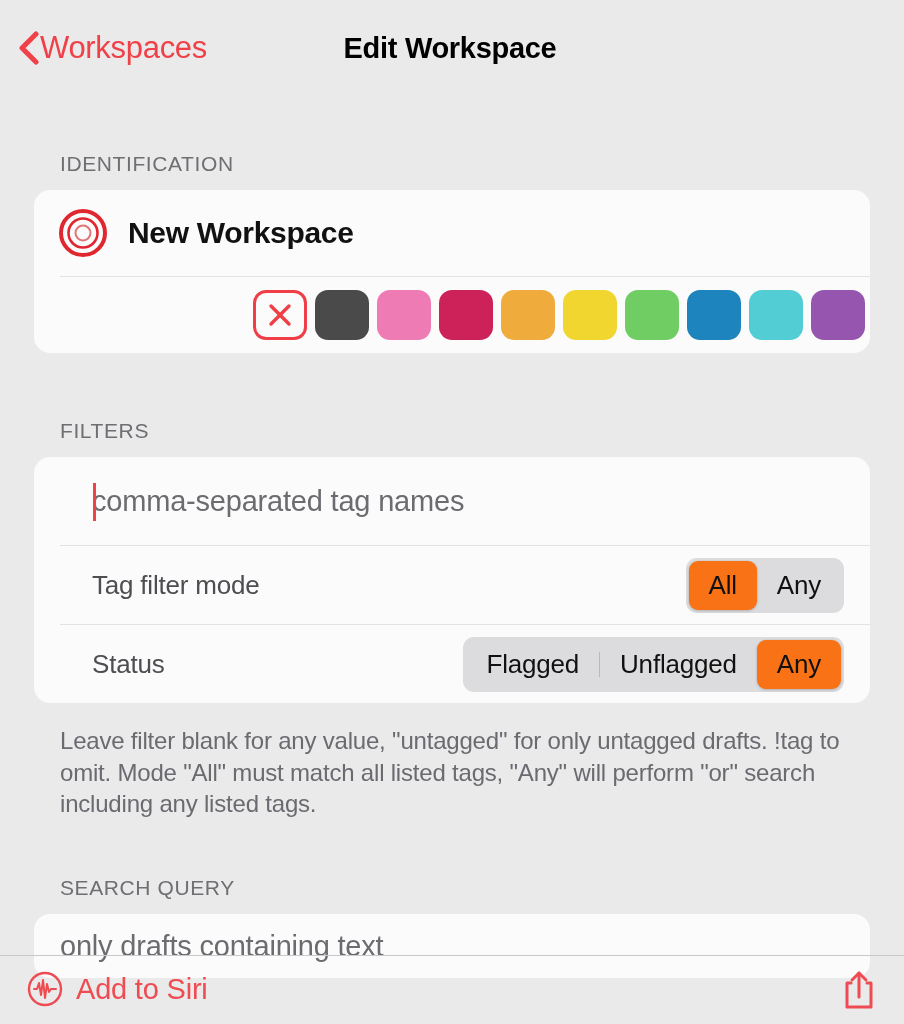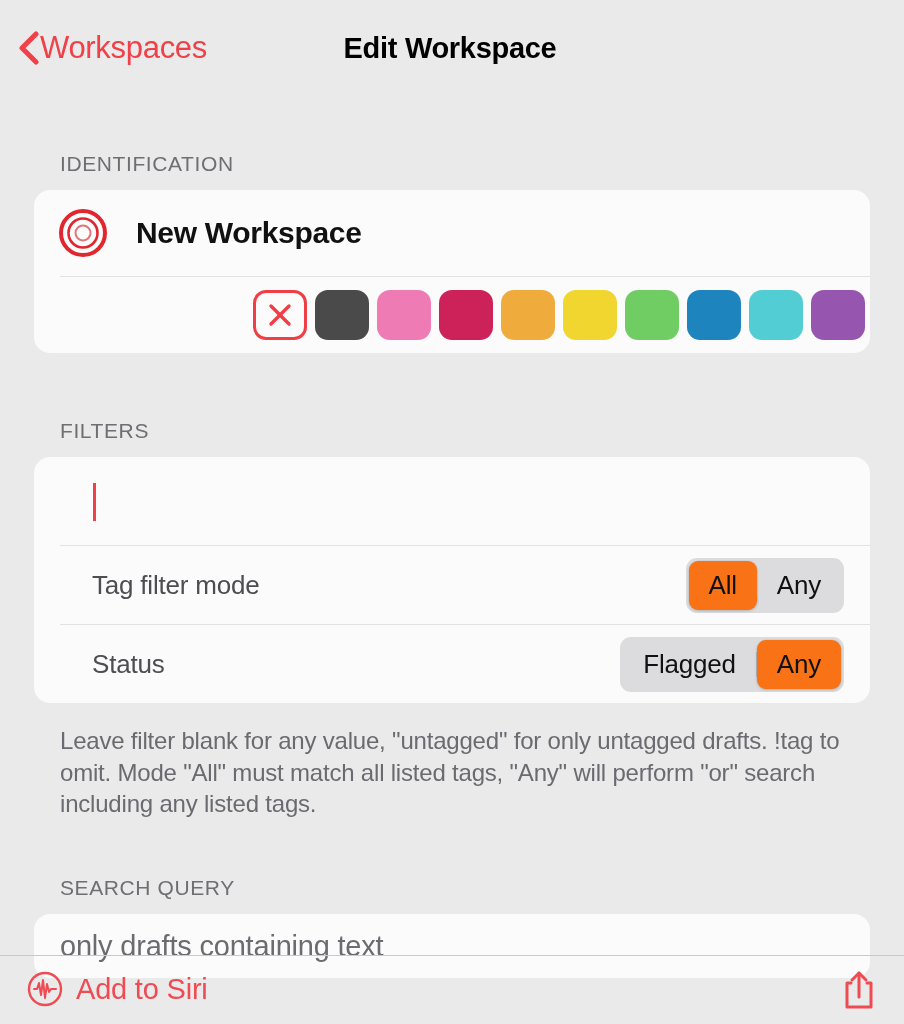--- a/index.html
+++ b/index.html
@@ -65,21 +65,21 @@
     overflow: hidden;
   }
 
   
   #identification-section { margin-top: 56px; }
   .id-row {
     display: flex;
     align-items: center;
     height: 86px;
     padding-left: 24px;
-    gap: 28px;
+    gap: 20px;
   }
   .target-icon { width: 50px; height: 50px; display: block; flex: 0 0 auto; }
   .ws-name {
     font-size: 30px;
     font-weight: bold;
     color: #111;
     letter-spacing: -0.3px;
   }
   .divider {
     height: 1px;
@@ -282,39 +282,41 @@
 
   </div>
 </div>
 
 <div id="filters-section">
   <div class="section-header">FILTERS</div>
   <div class="card">
 
     <div class="field-row">
       <div class="caret"></div>
+      <span class="placeholder-text">comma-separated tag names</span>
     </div>
 
     <div class="divider"></div>
 
     <div class="opt-row">
       <span class="opt-label">Tag filter mode</span>
       <div class="segmented">
         <div class="seg selected">All</div>
         <div class="seg">Any</div>
       </div>
     </div>
 
     <div class="divider"></div>
 
     <div class="opt-row">
       <span class="opt-label">Status</span>
       <div class="segmented">
         <div class="seg">Flagged</div>
         <div class="seg-sep"></div>
+        <div class="seg">Unflagged</div>
         <div class="seg selected">Any</div>
       </div>
     </div>
 
   </div>
   <div class="footnote">Leave filter blank for any value, "untagged" for only untagged drafts. !tag to omit. Mode "All" must match all listed tags, "Any" will perform "or" search including any listed tags.</div>
 </div>
 
 <div id="searchquery-section">
   <div class="section-header">SEARCH QUERY</div>

